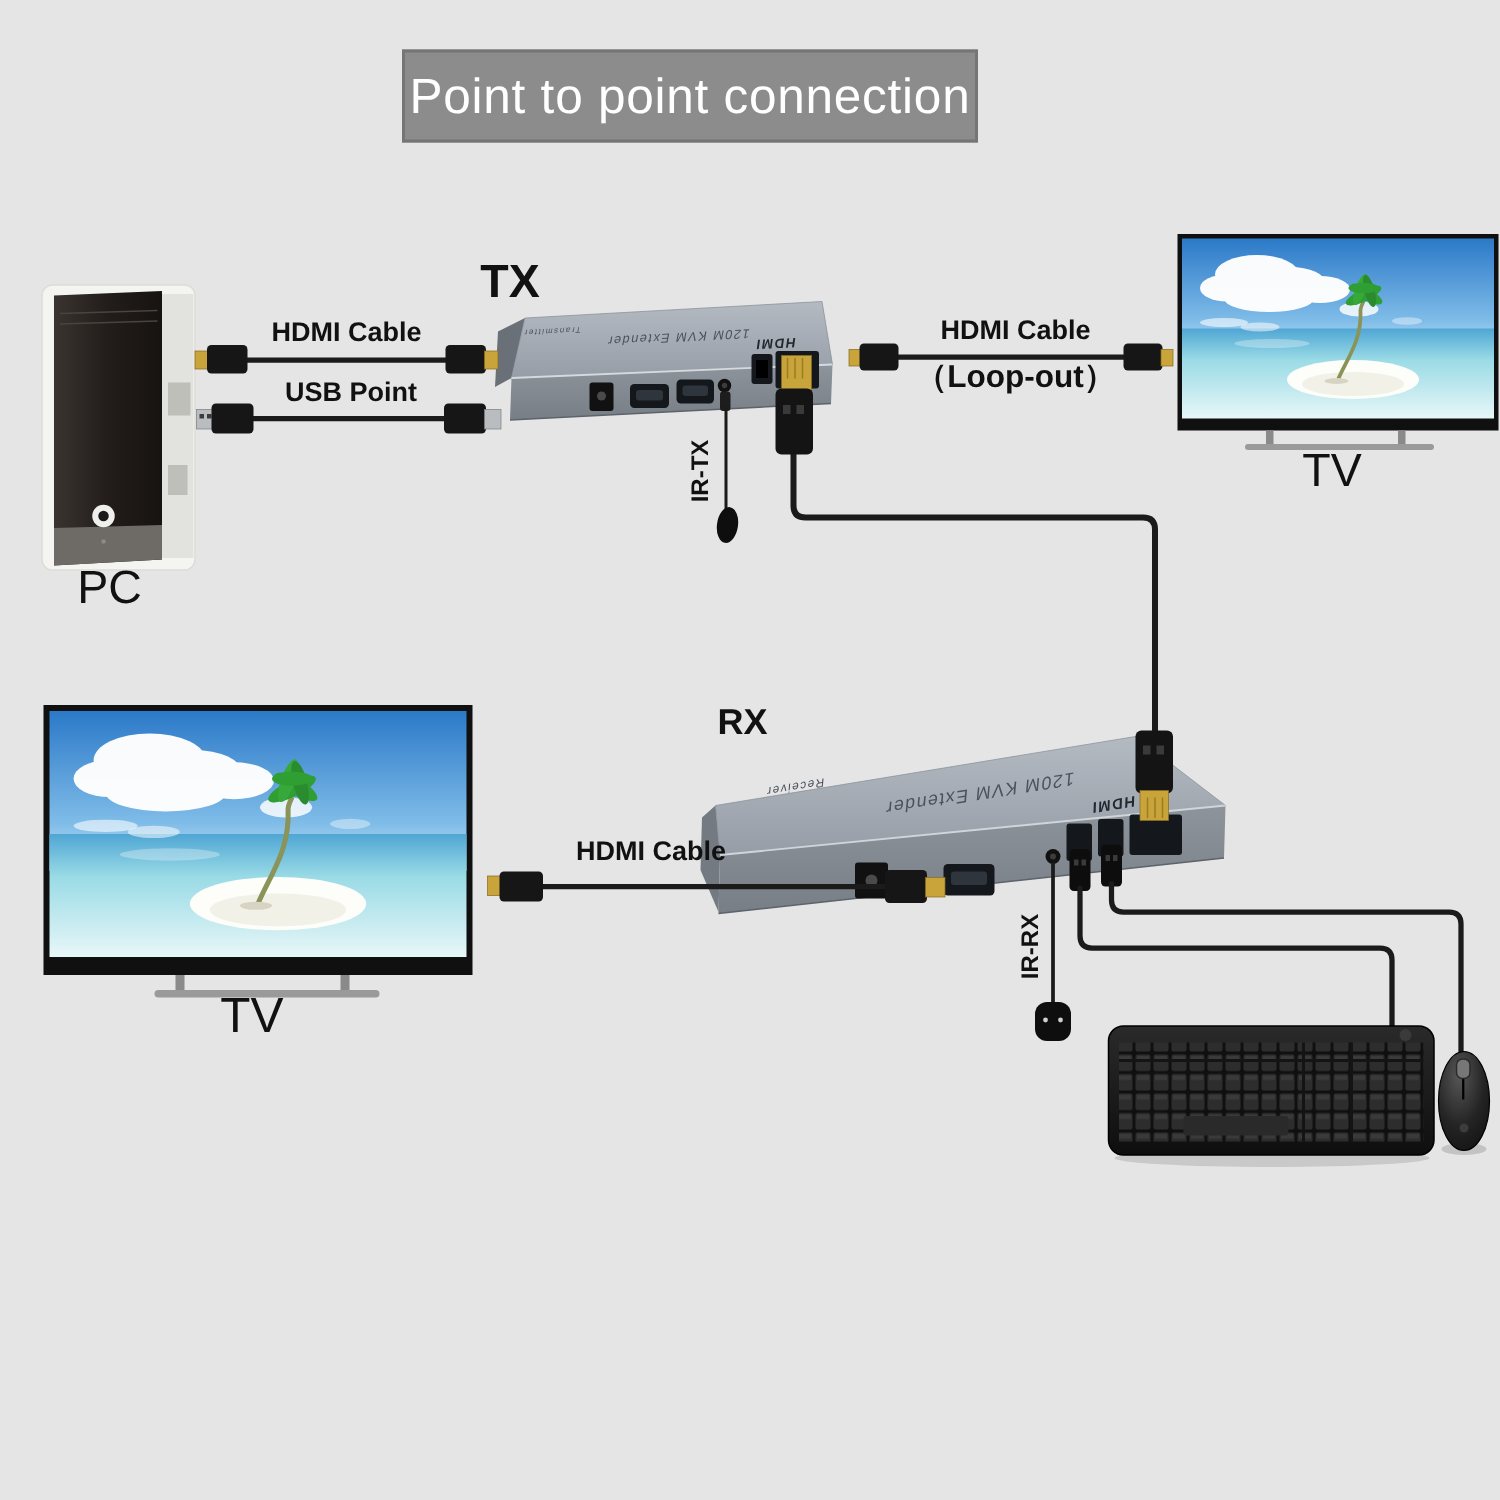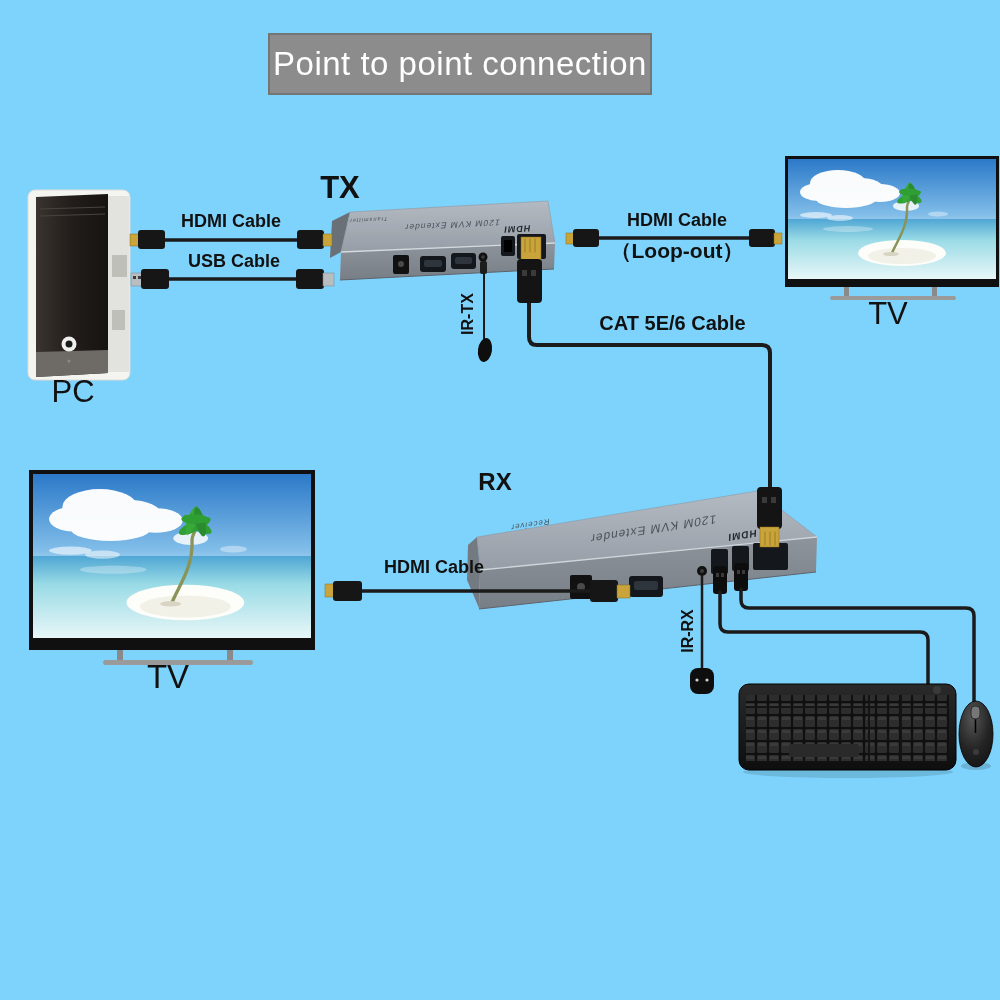--- a/index.html
+++ b/index.html
@@ -1,16 +1,16 @@
 <!DOCTYPE html>
 <html><head>
 <meta charset="utf-8">
 <style>
   html,body{margin:0;padding:0;background:#ffffff;}
-  .canvas{position:relative;width:1000px;height:1000px;background:#7dd3fc;overflow:hidden;
+  .canvas{position:relative;width:1000px;height:1000px;background:#e5e5e5;overflow:hidden;
           font-family:"Liberation Sans",sans-serif;}
   .canvas svg{position:absolute;left:0;top:0;}
   .lbl{position:absolute;color:#111;text-align:center;white-space:nowrap;}
   .b{font-weight:700;}
   .banner{position:absolute;left:268px;top:33px;width:384px;height:62px;background:#8c8c8c;
           border:2px solid #757575;box-sizing:border-box;display:flex;align-items:center;
           justify-content:center;color:#fff;font-size:33px;letter-spacing:.5px;}
   .rot90{display:flex;align-items:center;justify-content:center;transform:rotate(-90deg);}
   .devtxt{position:absolute;color:#4b525b;text-align:center;letter-spacing:1px;}
 </style>
@@ -293,27 +293,26 @@
 <div class="lbl b" style="left:300px;top:170px;width:80px;font-size:31px;">TX</div>
 
 <div class="lbl b" style="left:455px;top:468px;width:80px;font-size:24px;">RX</div>
 
 <div class="lbl" style="left:848px;top:296px;width:80px;font-size:31px;">TV</div>
 
 <div class="lbl" style="left:128px;top:658px;width:80px;font-size:33px;">TV</div>
 
 <div class="lbl b" style="left:156px;top:211px;width:150px;font-size:18px;">HDMI Cable</div>
 
-<div class="lbl b" style="left:159px;top:251px;width:150px;font-size:18px;">USB Cable</div>
+<div class="lbl b" style="left:159px;top:251px;width:150px;font-size:18px;">USB Point</div>
 
 <div class="lbl b" style="left:602px;top:210px;width:150px;font-size:18px;">HDMI Cable</div>
 
 <div class="lbl b" style="left:592px;top:237px;width:170px;font-size:21px;">（Loop-out）</div>
 
-<div class="lbl b" style="left:580px;top:312px;width:185px;font-size:20px;">CAT 5E/6 Cable</div>
 
 <div class="lbl b" style="left:359px;top:557px;width:150px;font-size:18px;">HDMI Cable</div>
 
 <div class="lbl b rot90" style="left:441px;top:297px;width:54px;height:34px;font-size:16px;">IR-TX</div>
 
 <div class="lbl b rot90" style="left:661px;top:614px;width:54px;height:34px;font-size:16px;">IR-RX</div>
 
 <div class="devtxt" style="left:387px;top:215px;width:130px;height:20px;line-height:20px;font-size:8.5px;transform:rotate(177deg) skewX(-14deg);">120M KVM Extender</div>
 <div class="devtxt" style="left:338px;top:213px;width:60px;height:14px;line-height:14px;font-size:5.5px;transform:rotate(177deg) skewX(-14deg);">Transmitter</div>
 <div class="devtxt" style="left:487px;top:220px;width:60px;height:18px;line-height:18px;font-size:9px;font-weight:700;font-style:italic;color:#23282e;transform:rotate(177deg);">HDMI</div>

